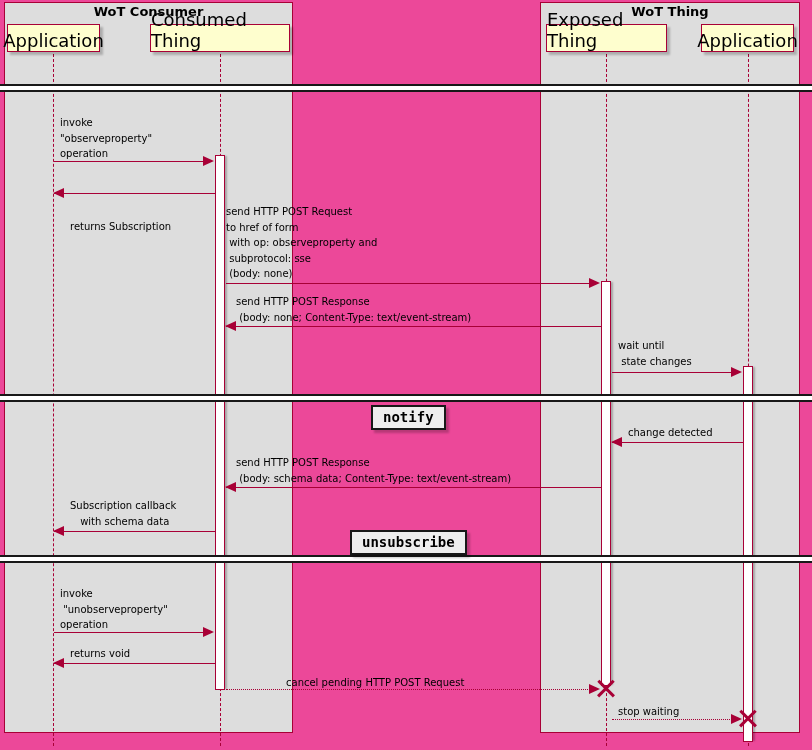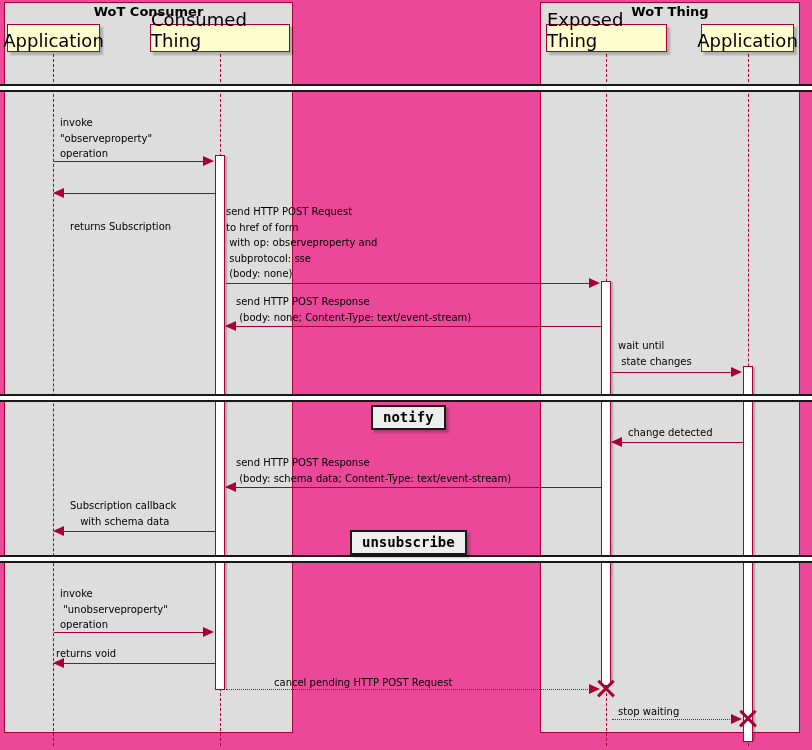--- a/index.html
+++ b/index.html
@@ -131,25 +131,25 @@
 
   <div class="divider-line" style="top:555px;"></div>
   <div class="divider-label" style="left:350px;top:530px;">unsubscribe</div>
 
   <div class="msg-label" style="left:60px;top:586px;">invoke
  "unobserveproperty"
 operation</div>
   <div class="msg-line" style="left:54px;top:632px;width:158px;"></div>
   <div class="arrow right" style="left:203px;top:627px;"></div>
 
-  <div class="msg-label" style="left:56px;top:646px;text-align:right;">returns void</div>
+  <div class="msg-label" style="left:70px;top:646px;text-align:right;">returns void</div>
   <div class="msg-line" style="left:54px;top:663px;width:161px;"></div>
   <div class="arrow left" style="left:53px;top:658px;"></div>
 
-  <div class="msg-label" style="left:226px;top:675px;padding-left:48px;">cancel pending HTTP POST Request</div>
+  <div class="msg-label" style="left:238px;top:675px;padding-left:48px;">cancel pending HTTP POST Request</div>
   <div class="msg-line dotted" style="left:226px;top:689px;width:372px;"></div>
   <div class="arrow right" style="left:589px;top:684px;"></div>
   <div class="destroy" style="left:595px;top:678px;">
       <i class="a"></i>
       <i class="b"></i>
     </div>
 
   <div class="msg-label" style="left:618px;top:704px;">stop waiting</div>
   <div class="msg-line dotted" style="left:612px;top:719px;width:128px;"></div>
   <div class="arrow right" style="left:731px;top:714px;"></div>

